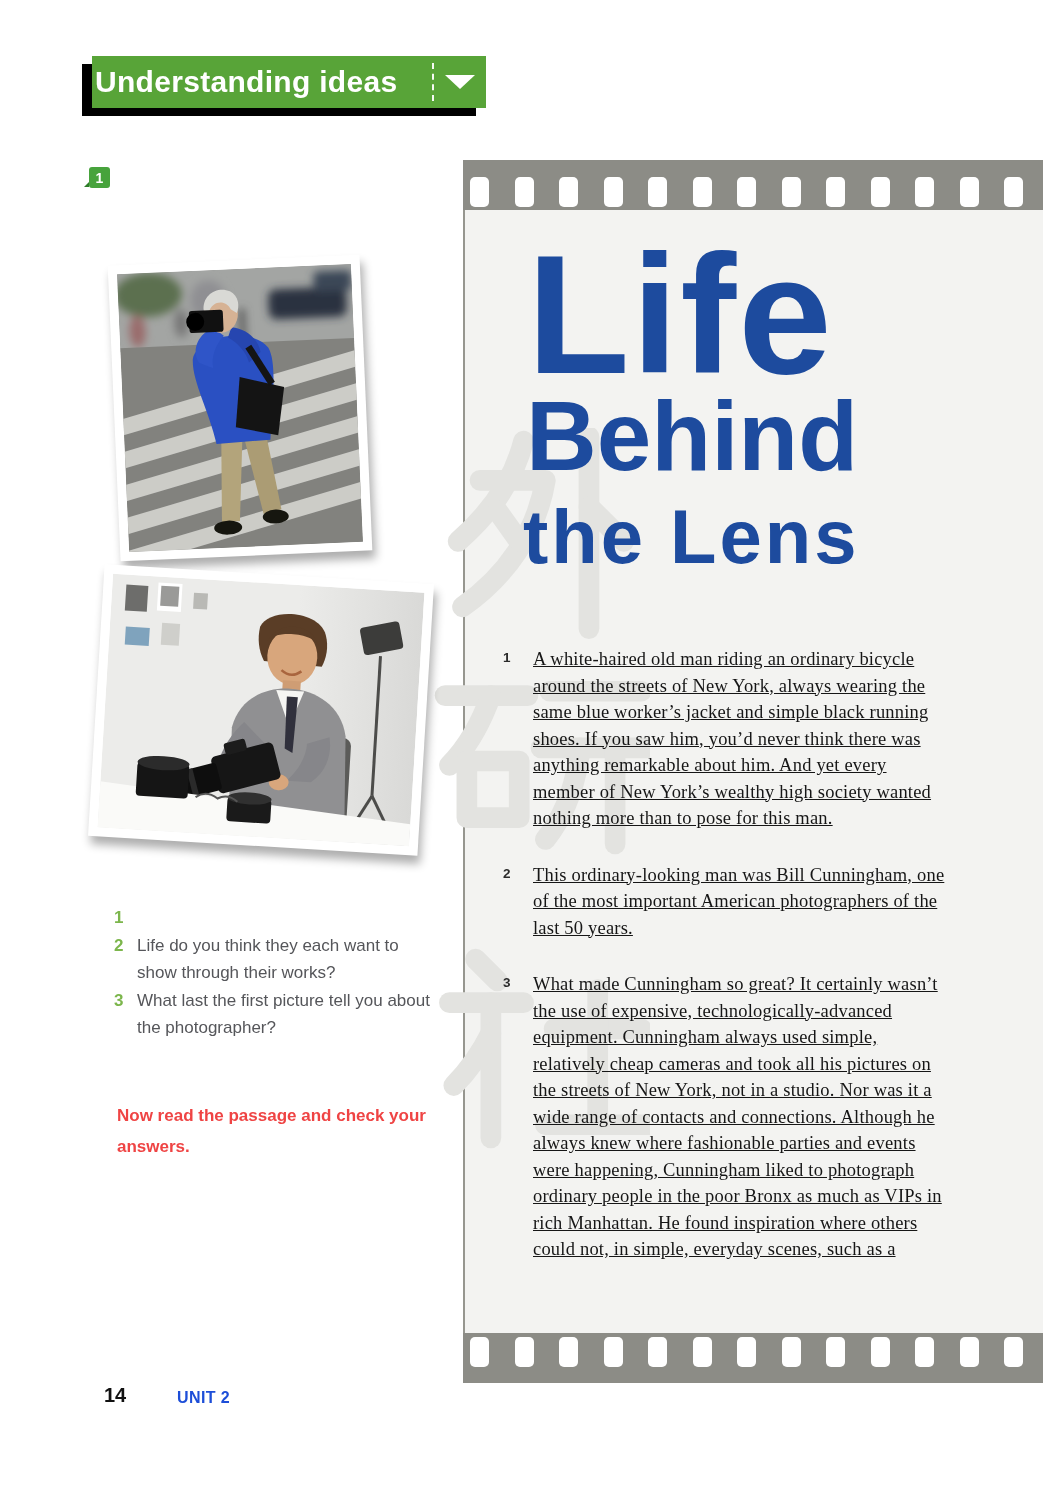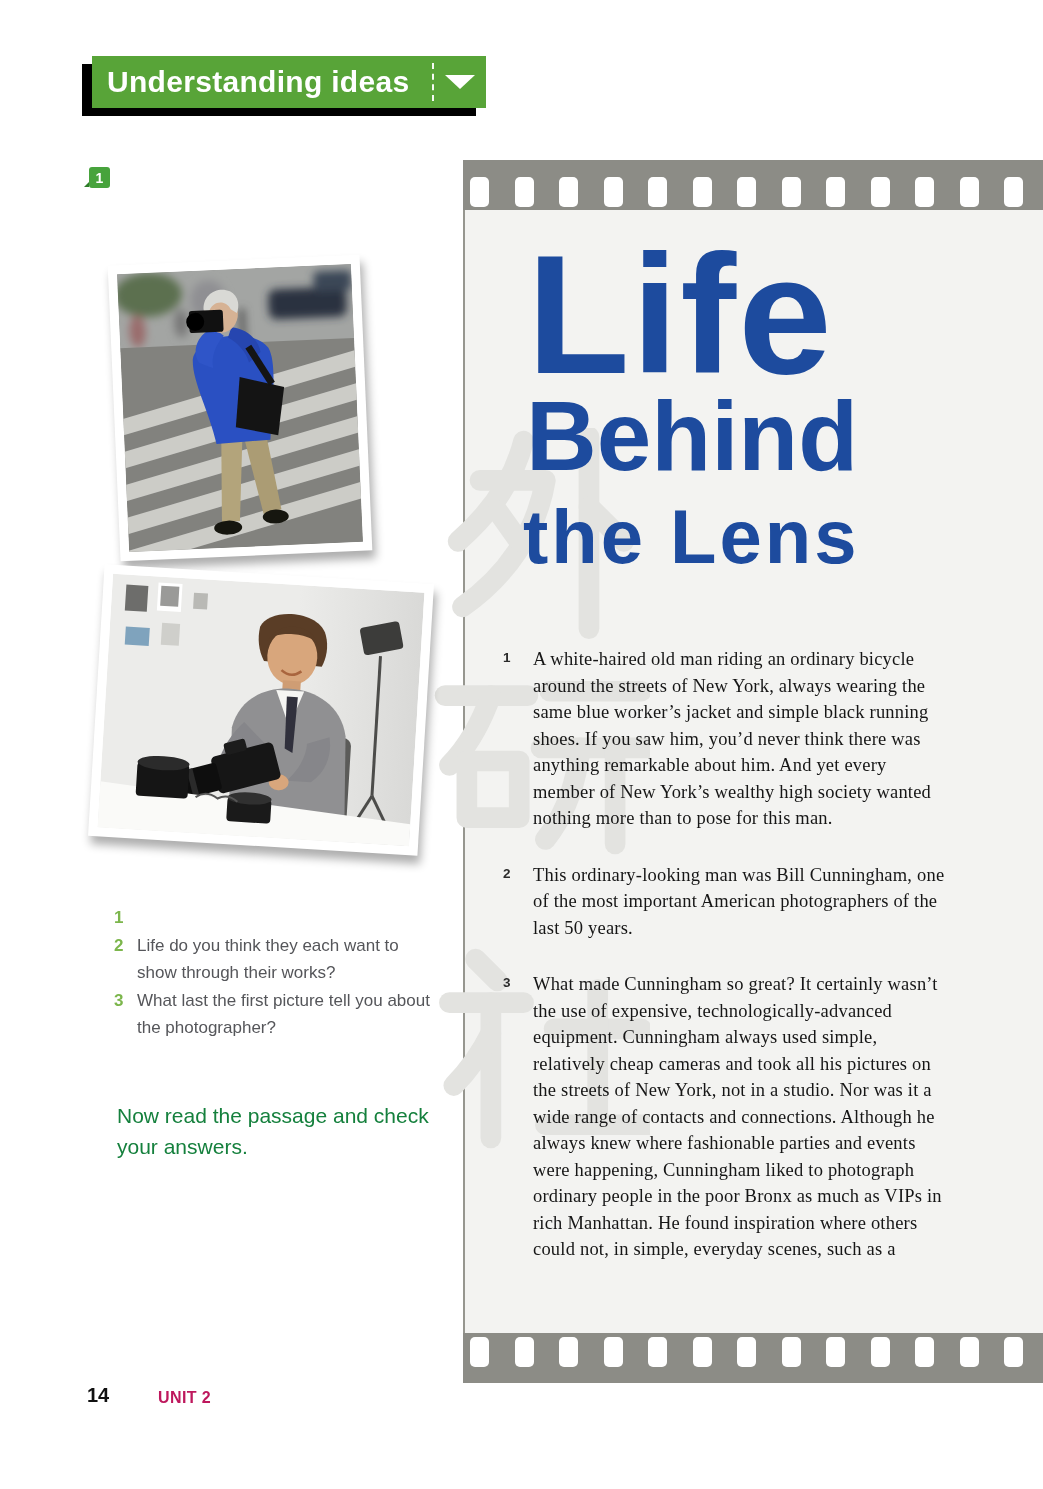--- a/index.html
+++ b/index.html
@@ -3,21 +3,21 @@
 <meta charset="utf-8">
 <style>
   html,body{margin:0;padding:0;background:#888;}
   #page{position:relative;width:1043px;height:1489px;background:#ffffff;overflow:hidden;
         font-family:"Liberation Sans",sans-serif;}
 
   
   .banner-shadow{position:absolute;left:82px;top:64px;width:394px;height:52px;background:#000;}
   .banner{position:absolute;left:92px;top:56px;width:394px;height:52px;background:#58a438;
           display:flex;align-items:center;}
-  .banner-title{color:#fff;font-weight:bold;font-size:30px;letter-spacing:.3px;padding-left:15px;white-space:nowrap;}
+  .banner-title{color:#fff;font-weight:bold;font-size:30px;letter-spacing:.3px;padding-left:3px;white-space:nowrap;}
   .banner-right{margin-left:auto;height:38px;display:flex;align-items:center;justify-content:center;
                 border-left:2px dashed rgba(255,255,255,.95);width:52px;}
   .banner-arrow{width:0;height:0;border-left:15px solid transparent;border-right:15px solid transparent;
                 border-top:14px solid #fff;}
 
   
   .act-badge{position:absolute;left:89px;top:167px;width:21px;height:21px;background:#47a33c;border-radius:3px;
              color:#fff;font-weight:bold;font-size:14px;display:flex;align-items:center;justify-content:center;z-index:2;}
   .act-badge::after{content:"";position:absolute;left:-5px;bottom:1px;border-right:5px solid #2f7d2a;border-top:5px solid transparent;}
   .act-text{position:absolute;left:121px;top:169px;width:312px;font-size:17.5px;line-height:30px;color:#1c1c1c;z-index:2;}
@@ -26,26 +26,26 @@
   .photo{position:absolute;background:#fff;box-shadow:3px 8px 10px rgba(0,0,0,.32);padding:9px;z-index:2;}
   .photo svg{display:block;}
   #photo1{left:114px;top:260px;transform:rotate(-2.5deg);}
   #photo2{left:96px;top:574px;transform:rotate(3.5deg);}
 
   
   .questions{position:absolute;left:114px;top:904px;width:340px;z-index:2;}
   .q-row{display:flex;}
   .q-num{width:23px;flex:none;color:#7cb64c;font-weight:bold;font-size:17px;line-height:27.5px;}
   .q-text{width:300px;color:#55565a;font-size:17px;line-height:27.5px;}
-  .follow-up{position:absolute;left:117px;top:1100px;width:338px;font-weight:normal;font-size:21px;
-             line-height:31px;color:#15803d;z-index:2;}
-
-  
-  .page-num{position:absolute;left:87px;top:1384px;font-size:20px;font-weight:bold;color:#111;z-index:2;}
-  .unit-label{position:absolute;left:158px;top:1389px;font-size:16px;font-weight:bold;color:#be185d;
+  .follow-up{position:absolute;left:117px;top:1100px;width:338px;font-weight:bold;font-size:17px;
+             line-height:31px;color:#ef4444;z-index:2;}
+
+  
+  .page-num{position:absolute;left:104px;top:1384px;font-size:20px;font-weight:bold;color:#111;z-index:2;}
+  .unit-label{position:absolute;left:177px;top:1389px;font-size:16px;font-weight:bold;color:#1d4ed8;
               letter-spacing:.4px;z-index:2;}
 
   
   .panel{position:absolute;left:463px;top:160px;width:580px;height:1223px;}
   .band{height:50px;background:#8c8c86;display:flex;overflow:hidden;}
   .band-top{align-items:flex-end;padding:0 0 3px 7px;box-sizing:border-box;}
   .band-bottom{align-items:flex-start;padding:4px 0 0 7px;box-sizing:border-box;}
   .hole{width:19px;height:30px;background:#fff;border-radius:5px;flex:none;margin-right:25.5px;}
   .panel-body{height:1123px;background:#f3f3f1;border-left:2px solid #96968f;box-sizing:border-box;}
 
@@ -59,21 +59,21 @@
   #title1{left:527px;top:231px;font-size:168px;letter-spacing:2px;}
   #title2{left:526px;top:387px;font-size:98px;letter-spacing:0;}
   #title3{left:523px;top:499px;font-size:76px;letter-spacing:3px;}
 
   
   .passage{position:absolute;left:503px;top:646px;width:448px;z-index:2;}
   .para{display:flex;margin-bottom:30px;}
   .pnum{width:30px;flex:none;font-weight:bold;font-size:13.5px;color:#2b2b2b;padding-top:4px;
         font-family:"Liberation Sans",sans-serif;}
   .ptext{width:416px;font-family:"Liberation Serif",serif;font-size:18.5px;line-height:26.5px;
-         color:#161616;letter-spacing:.2px;}
+         color:#161616;letter-spacing:.2px;text-decoration:underline;}
 </style>
 </head>
 <body>
 
 <div id="page">
 
   <div class="panel">
     <div class="band band-top">
         <div class="hole"></div>
         <div class="hole"></div>

